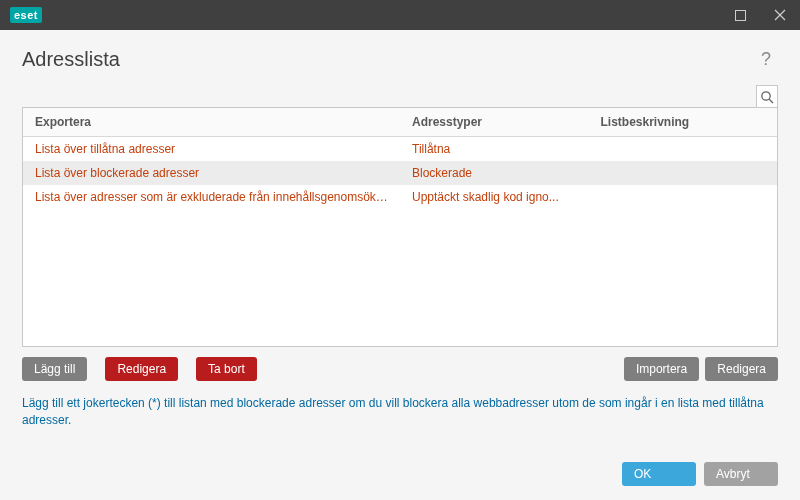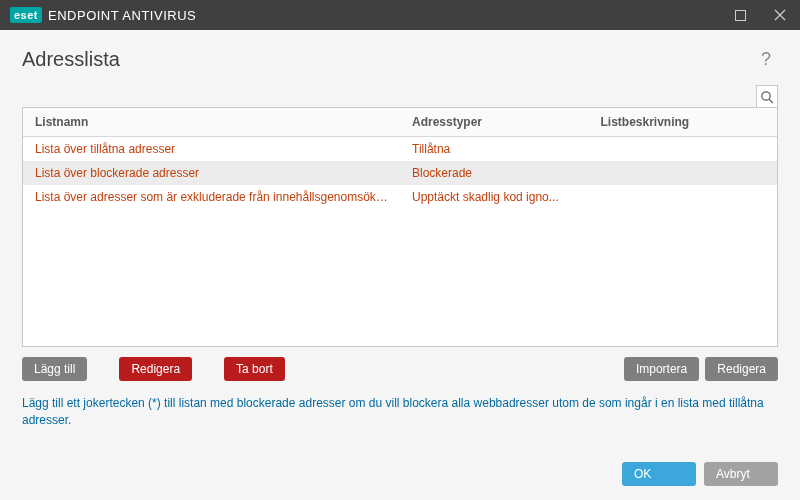--- a/index.html
+++ b/index.html
@@ -110,21 +110,21 @@
     text-overflow: ellipsis;
   }
   table.listing tbody tr.selected td {
     background: #ececec;
   }
 
   .action-row {
     display: flex;
     align-items: center;
     margin-top: 10px;
-    gap: 18px;
+    gap: 4px;
   }
   .btn {
     font-size: 12px;
     padding: 5px 12px;
     border: none;
     border-radius: 3px;
     cursor: pointer;
     background: #a2a2a2;
     color: #fff;
   }
@@ -147,21 +147,20 @@
     gap: 8px;
     padding-top: 14px;
   }
   .dialog-footer .btn { min-width: 74px; text-align:left; }
 </style>
 </head>
 <body>
 
 <div class="titlebar">
   <span class="brand-badge">eset</span>
-  <span class="app-title">ENDPOINT ANTIVIRUS</span>
   <span class="spacer"></span>
   <div class="win-btn">
     <svg width="11" height="11">
         <rect x="0.5" y="0.5" width="10" height="10" fill="none" stroke="#ccc" stroke-width="1"></rect>
       </svg>
   </div>
   <div class="win-btn">
     <svg width="12" height="12">
         <line x1="1" y1="1" x2="11" y2="11" stroke="#ccc" stroke-width="1.3"></line>
         <line x1="11" y1="1" x2="1" y2="11" stroke="#ccc" stroke-width="1.3"></line>
@@ -187,21 +186,21 @@
 
   <div class="table-wrap">
     <table class="listing">
       <colgroup>
         <col class="col-name">
           <col class="col-type">
           <col class="col-desc">
       </colgroup>
       <thead>
         <tr>
-          <th>Listnamn</th>
+          <th>Exportera</th>
           <th>Adresstyper</th>
           <th>Listbeskrivning</th>
         </tr>
       </thead>
       <tbody id="list-body">
       <tr>
             <td>Lista över tillåtna adresser</td>
             <td>Tillåtna</td>
             <td></td>
           </tr>

